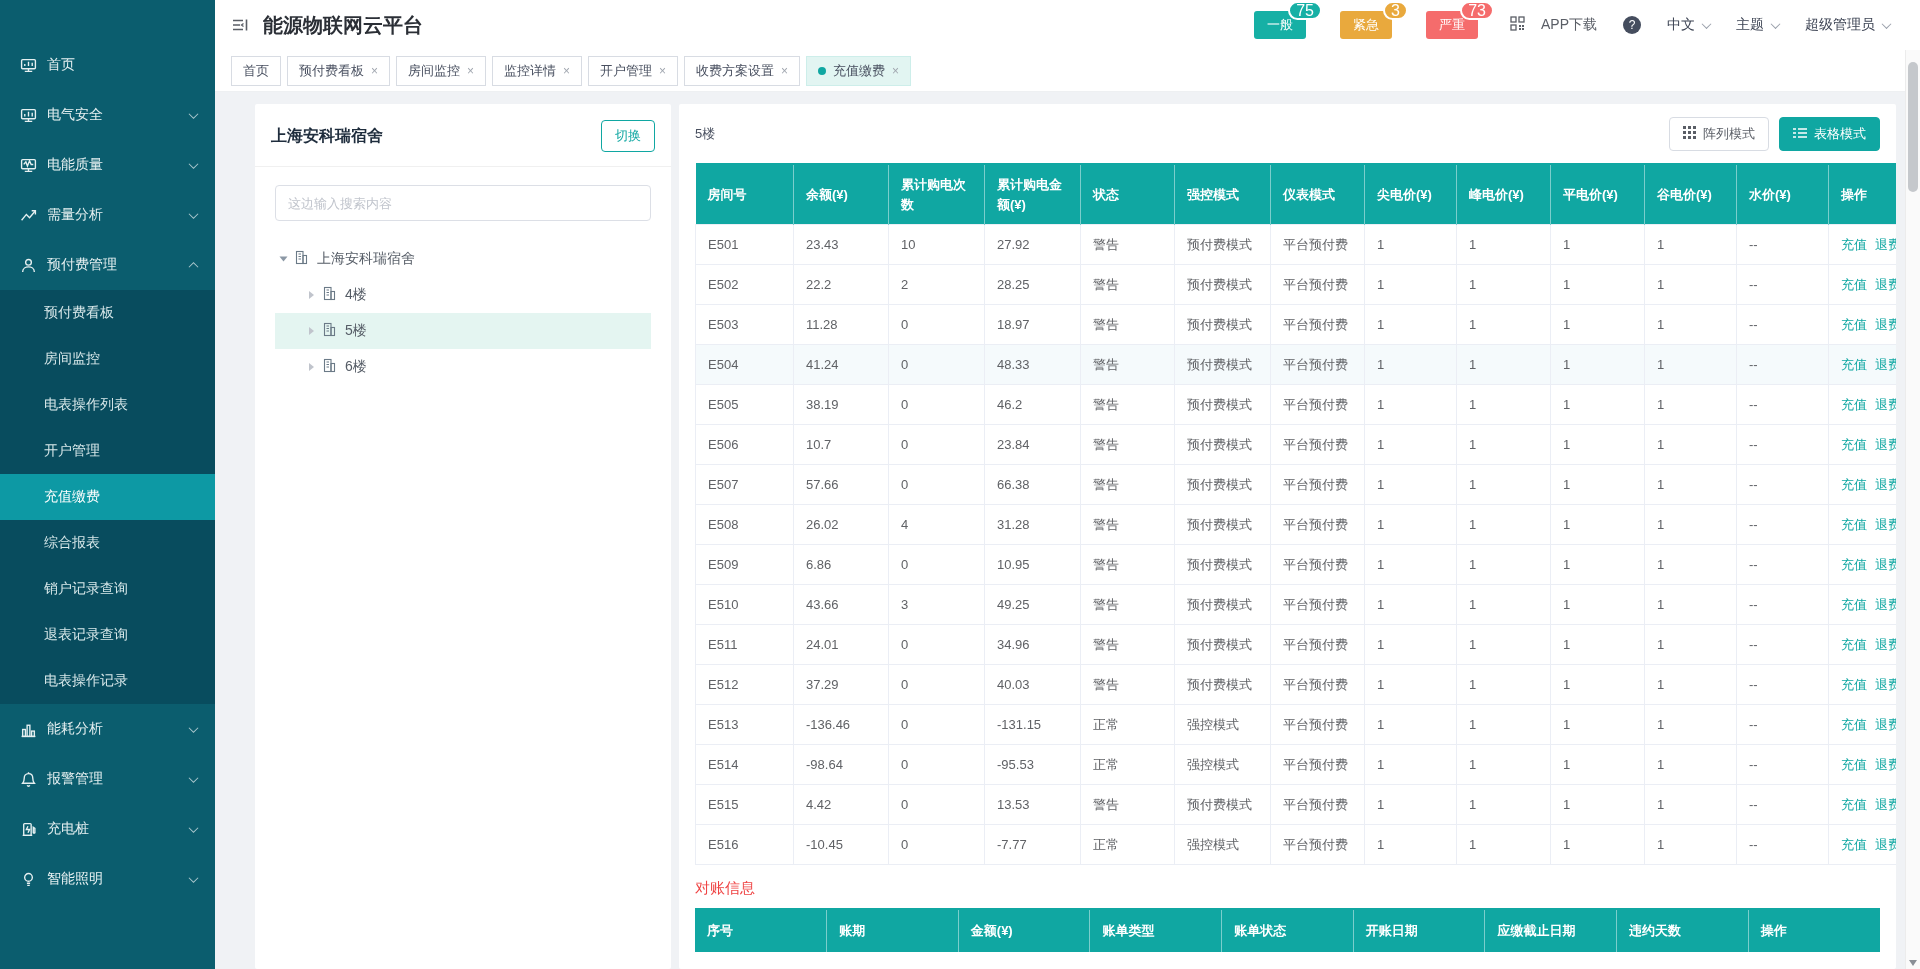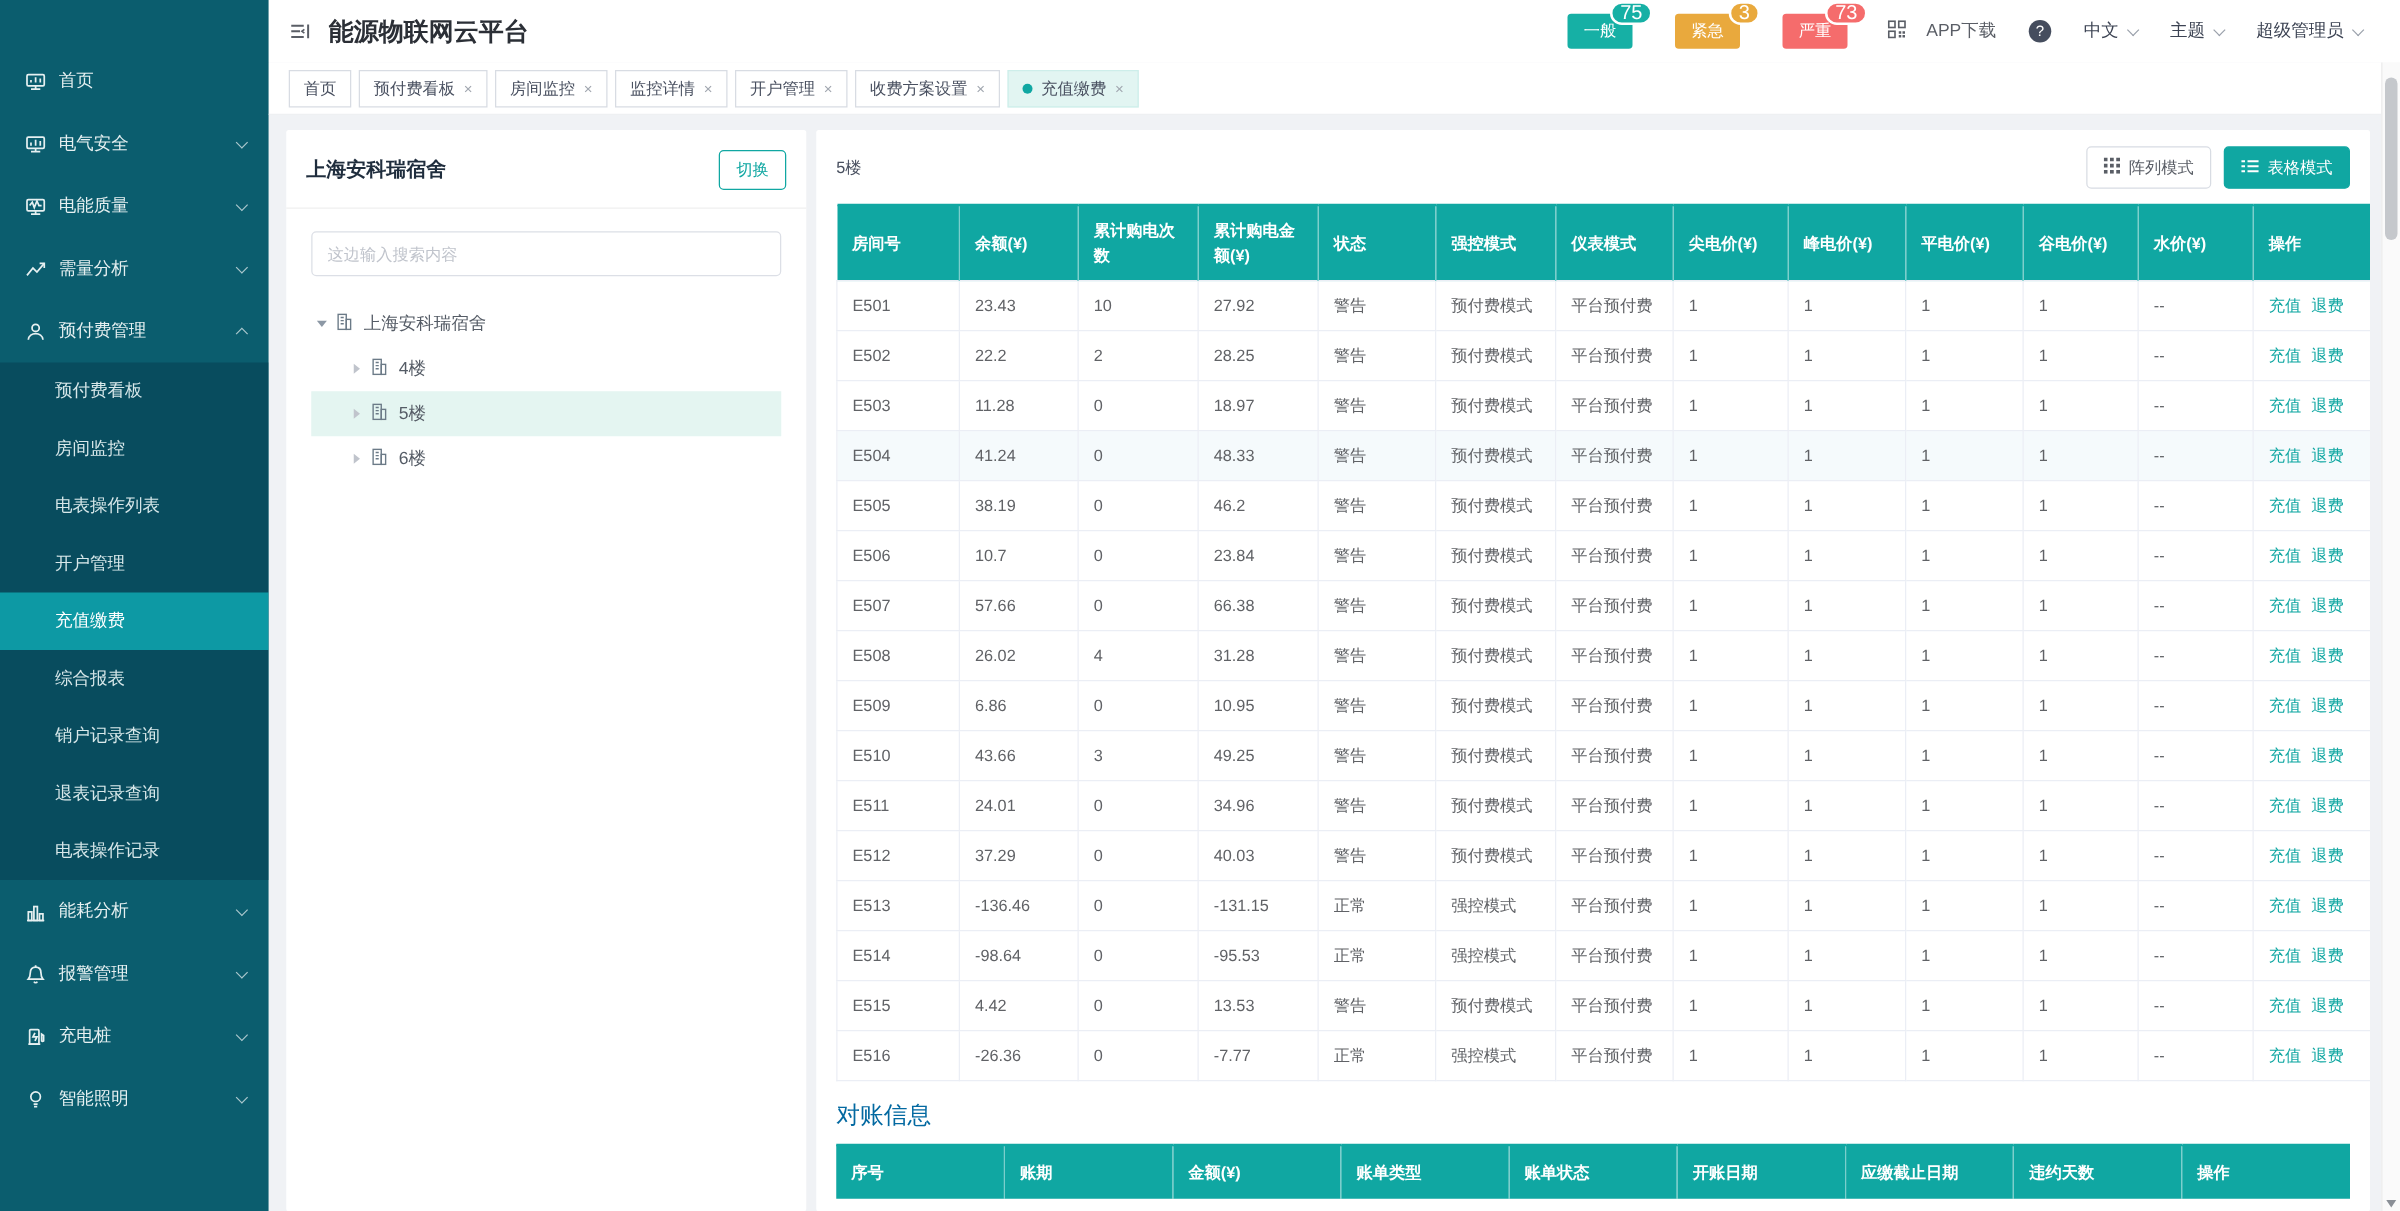--- a/index.html
+++ b/index.html
@@ -36,21 +36,21 @@
 
   
   .tabbar { height:42px; background:#fff; display:flex; align-items:center; padding:0 16px; gap:6px; border-bottom:1px solid #eef0f2; flex-shrink:0; }
   .tab { display:flex; align-items:center; gap:7px; border:1px solid #d8dce3; background:#fff; color:#495060; font-size:13px; padding:5px 11px; cursor:pointer; white-space:nowrap; }
   .tab .tx { color:#a0a6af; font-size:12px; cursor:pointer; }
   .tab.active { background:#e2f5f2; border-color:#cdeeea; }
   .tab .dot { width:8px; height:8px; border-radius:50%; background:#10a7a2; }
 
   
   .content { flex:1; display:flex; gap:8px; padding:12px 24px 0 14px; background:#f0f2f5; min-height:0; }
-  .tree-panel { width:416px; background:#fff; border-radius:2px; flex-shrink:0; }
+  .tree-panel { width:416px; background:#fff; border-radius:2px; flex-shrink:0;margin-left:26px; }
   .tp-head { display:flex; align-items:center; justify-content:space-between; padding:16px 16px 14px 16px; border-bottom:1px solid #f0f0f0; }
   .tp-title { font-size:16px; font-weight:bold; color:#1f2d3d; }
   .switch-btn { background:#fff; border:1px solid #10a7a2; color:#10a7a2; font-size:13px; padding:6px 13px; border-radius:4px; cursor:pointer; font-family:Liberation Sans, sans-serif; }
   .tp-body { padding:18px 20px; }
   .search { width:100%; height:36px; border:1px solid #dcdfe6; border-radius:4px; padding:0 12px; font-size:13px; color:#606266; outline:none; font-family:inherit; }
   .search::placeholder { color:#c0c4cc; }
   .tree { margin-top:20px; }
   .tree-row { display:flex; align-items:center; height:36px; gap:8px; font-size:14px; color:#555c66; cursor:pointer; padding-left:6px; }
   .tree-row.child { padding-left:34px; }
   .tree-row.sel { background:#e4f5f1; }
@@ -66,21 +66,21 @@
   .btn.primary { background:#10a7a2; border:1px solid #10a7a2; color:#fff; }
 
   table { border-collapse:collapse; width:100%; table-layout:fixed; }
   .room-table { margin-top:12px; }
   th { background:#10a7a2; color:#fff; font-size:13px; font-weight:bold; text-align:left; padding:10px 12px; border-right:1px solid rgba(255,255,255,.45); border-top:2px solid #10a7a2; line-height:1.5; }
   th:last-child { border-right:none; }
   td { font-size:13px; color:#606266; padding:0 12px; height:40px; border:1px solid #ebeef5; background:#fff; }
   tr.hl td { background:#f5fafc; }
   .op-link { color:#10a7a2; text-decoration:none; margin-right:8px; cursor:pointer; }
 
-  .bill-title { margin:14px 0 10px 0; font-size:19px; color:#0369a1; }
+  .bill-title { margin:14px 0 10px 0; font-size:15px; color:#ef4444; }
   .bill-table th { padding:11px 12px; }
 
   
   .vscroll { position:absolute; right:0; top:50px; width:15px; height:919px; background:#fafafa; border-left:1px solid #ececec; }
   .vthumb { position:absolute; left:2px; top:12px; width:10px; height:130px; background:#c5c8cc; border-radius:6px; }
   .varrow { position:absolute; bottom:3px; left:3px; width:0; height:0; border-top:6px solid #8a8f96; border-left:4.5px solid transparent; border-right:4.5px solid transparent; }
 </style>
 </head>
 <body>
 
@@ -633,21 +633,21 @@
                 <td>平台预付费</td>
                 <td>1</td>
                 <td>1</td>
                 <td>1</td>
                 <td>1</td>
                 <td>--</td>
                 <td><a class="op-link">充值</a><a class="op-link">退费</a></td>
               </tr>
               <tr class="">
                 <td>E516</td>
-                <td>-26.36</td>
+                <td>-10.45</td>
                 <td>0</td>
                 <td>-7.77</td>
                 <td>正常</td>
                 <td>强控模式</td>
                 <td>平台预付费</td>
                 <td>1</td>
                 <td>1</td>
                 <td>1</td>
                 <td>1</td>
                 <td>--</td>

